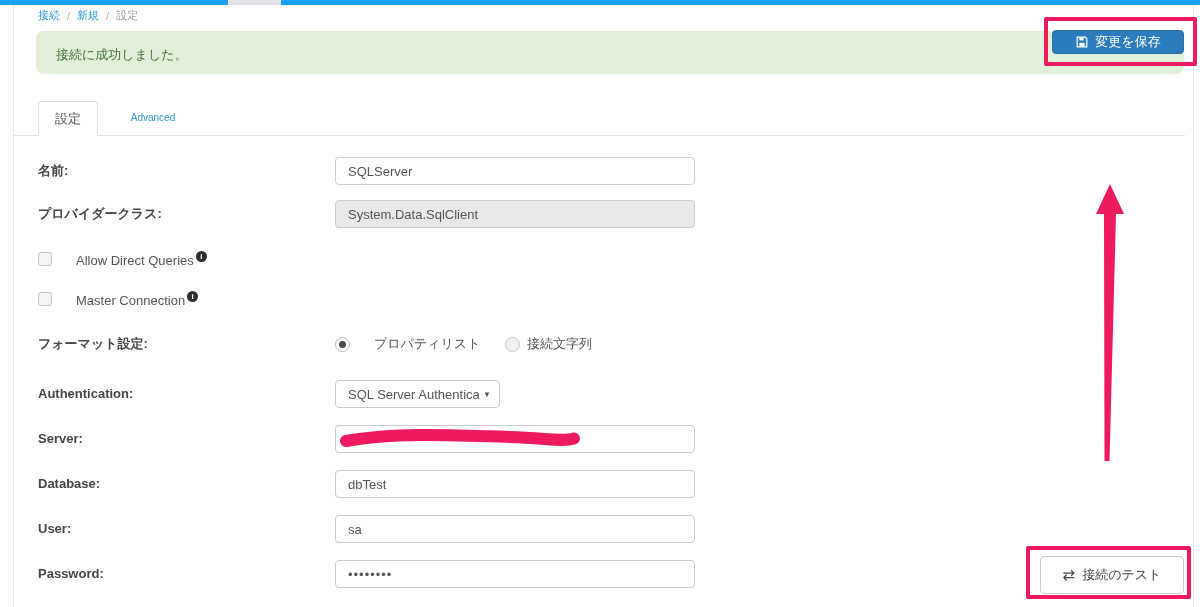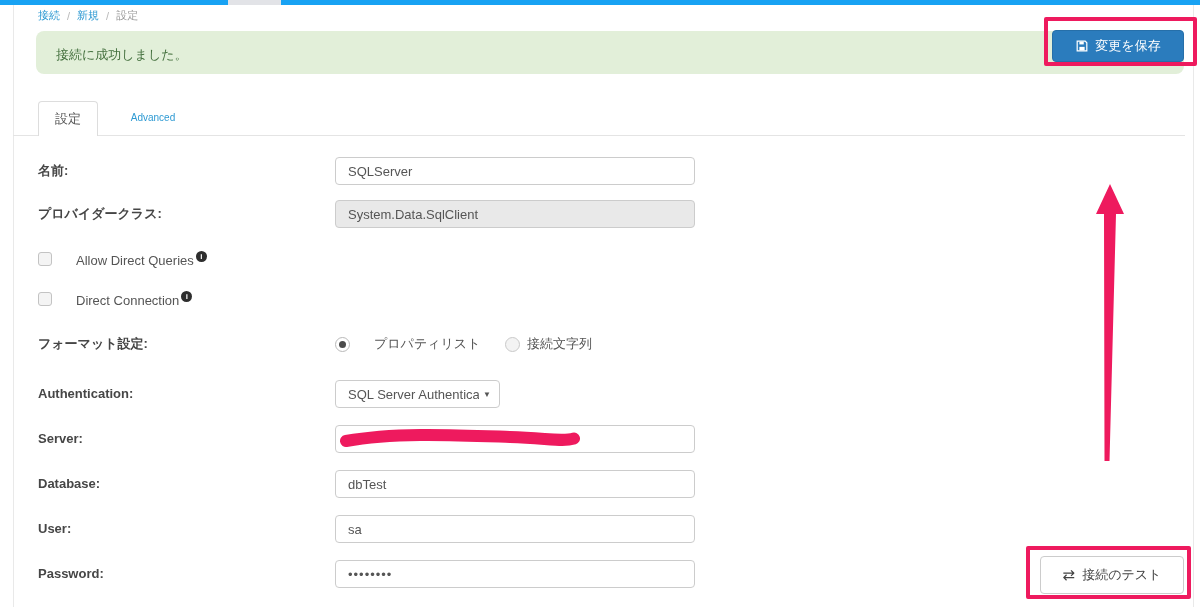--- a/index.html
+++ b/index.html
@@ -16,21 +16,21 @@
   .breadcrumb { position:absolute; left:38px; top:8px; font-size:11px; display:flex; gap:7px; align-items:center; }
   .crumb-link { color:#2e9ad3; cursor:pointer; }
   .crumb-sep { color:#b9b9b9; }
   .crumb-current { color:#9a9a9a; }
 
   
   .alert { position:absolute; left:36px; top:31px; width:1148px; height:43px; background:#e2efd9; border-radius:8px; }
   .alert-msg { position:absolute; left:20px; top:0; line-height:47px; font-size:13px; color:#44703e; }
 
   
-  .save-btn { position:absolute; left:1052px; top:30px; width:132px; height:32px; background:#2b7cbd; border:1px solid #266fa9; border-radius:4px; color:#fff; font-size:13px; display:flex; align-items:center; justify-content:center; gap:6px; cursor:pointer; }
+  .save-btn { position:absolute; left:1052px; top:30px; width:132px; height:24px; background:#2b7cbd; border:1px solid #266fa9; border-radius:4px; color:#fff; font-size:13px; display:flex; align-items:center; justify-content:center; gap:6px; cursor:pointer; }
   .save-btn svg { width:14px; height:14px; }
 
   
   .anno-box { position:absolute; border:4px solid #ee1a5e; border-radius:2px; pointer-events:none; }
   .anno-box.save { left:1044px; top:17px; width:153px; height:49px; }
   .anno-box.test { left:1026px; top:546px; width:165px; height:53px; }
   .anno-arrow { position:absolute; left:1080px; top:175px; width:60px; height:295px; pointer-events:none; }
   .anno-scribble { position:absolute; left:335px; top:425px; width:360px; height:28px; pointer-events:none; }
 
   
@@ -113,21 +113,21 @@
     <span class="flabel">プロバイダークラス:</span>
     <input class="finput disabled" disabled="" value="System.Data.SqlClient" style="">
   </div>
 
   <div class="check-row" style="top:251px;">
     <span class="checkbox"></span>
     <span class="check-label"><span>Allow Direct Queries</span><span class="info-icon">i</span></span>
   </div>
   <div class="check-row" style="top:291px;">
     <span class="checkbox"></span>
-    <span class="check-label"><span>Direct Connection</span><span class="info-icon">i</span></span>
+    <span class="check-label"><span>Master Connection</span><span class="info-icon">i</span></span>
   </div>
 
   <div class="frow" style="top:334px; height:20px;">
     <span class="flabel" style="line-height:20px;">フォーマット設定:</span>
     <div class="radio-group" style="left:335px;gap:17px;">
       <span class="radio">
           <span class="dot"></span>
         </span>
       <span class="radio-label">プロパティリスト</span>
     </div>

